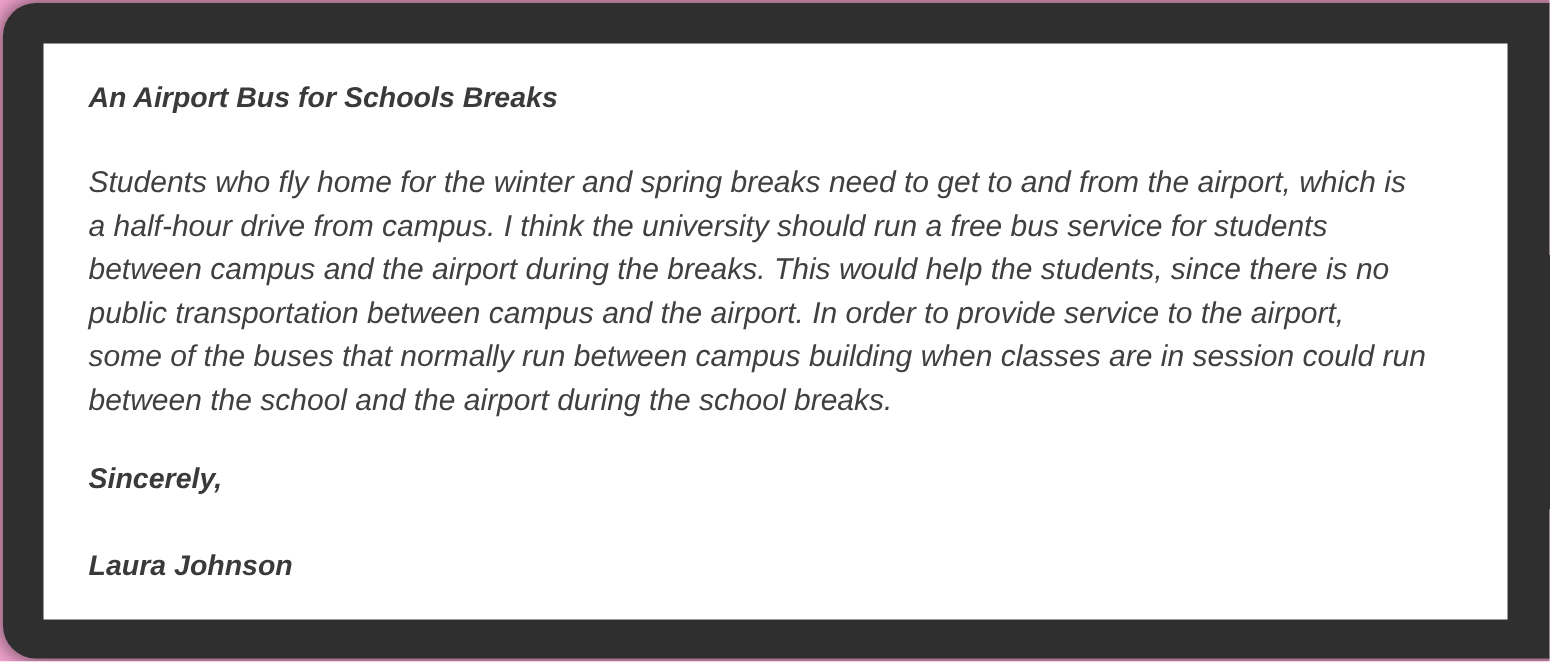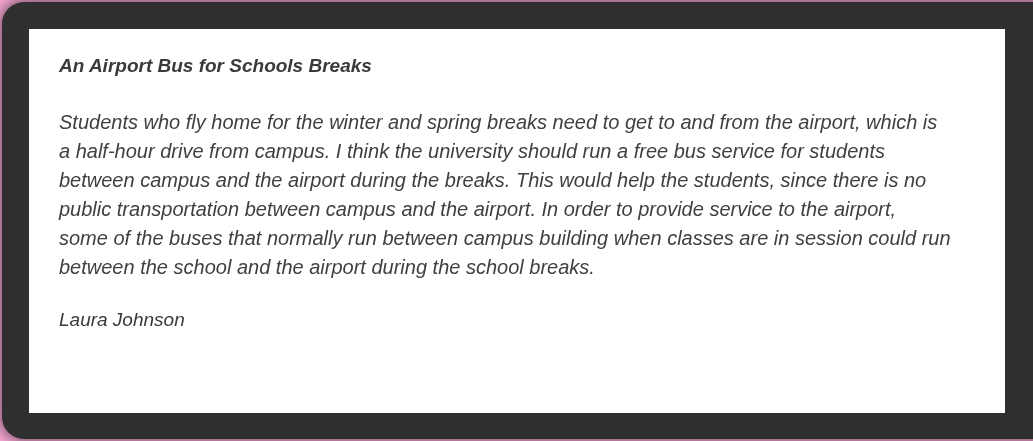--- a/index.html
+++ b/index.html
@@ -57,34 +57,35 @@
     margin: 0 0 29px 0;
     font-style: italic;
     font-weight: bold;
     font-size: 19px;
     line-height: 29px;
     color: #3a3a3a;
   }
   .letter-signature {
     margin: 0;
     font-style: italic;
-    font-weight: normal;
+    font-weight: bold;
     font-size: 19px;
     line-height: 29px;
     color: #3a3a3a;
   }
 </style>
 </head>
 <body>
 
 <div class="viewport">
   <div class="frame"></div>
   <div class="card">
     <p class="letter-title">An Airport Bus for Schools Breaks</p>
     <p class="letter-body">Students who fly home for the winter and spring breaks need to get to and from the airport, which is
 a half-hour drive from campus. I think the university should run a free bus service for students
 between campus and the airport during the breaks. This would help the students, since there is no
 public transportation between campus and the airport. In order to provide service to the airport,
 some of the buses that normally run between campus building when classes are in session could run
 between the school and the airport during the school breaks.</p>
+    <p class="letter-closing">Sincerely,</p>
     <p class="letter-signature">Laura Johnson</p>
   </div>
 </div>
 
 </body></html>

